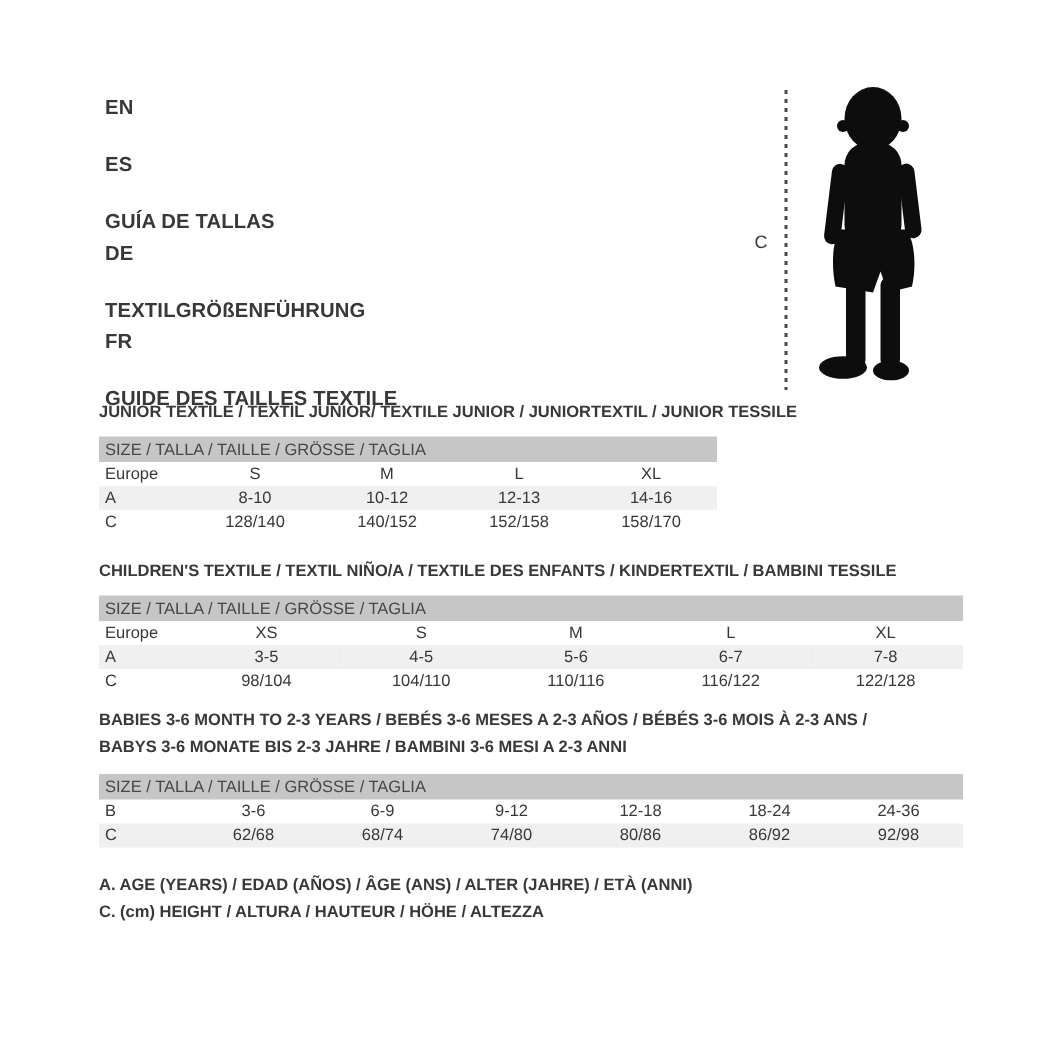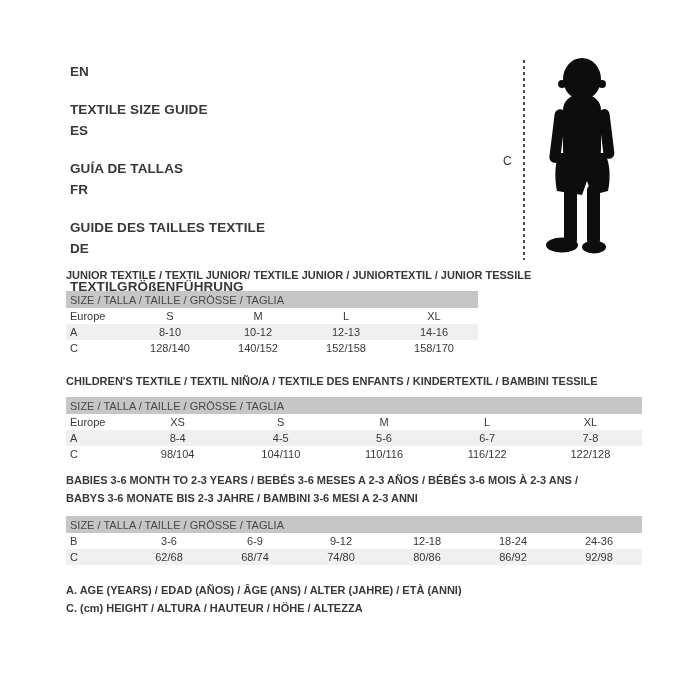--- a/index.html
+++ b/index.html
@@ -42,33 +42,32 @@
   .footnotes{position:absolute;left:66px;top:581px;font-size:11px;font-weight:700;line-height:18px;}
 </style>
 </head>
 <body>
 
 <div class="canvas">
 
   <div class="lang-block">
     <div class="lang-row">
       <span class="lang-code">EN</span>
-      <span class="lang-label">TEXTILE SIZE GUIDE</span>
     </div>
     <div class="lang-row">
       <span class="lang-code">ES</span>
       <span class="lang-label">GUÍA DE TALLAS</span>
     </div>
     <div class="lang-row">
+      <span class="lang-code">DE</span>
+      <span class="lang-label">TEXTILGRÖßENFÜHRUNG</span>
+    </div>
+    <div class="lang-row">
       <span class="lang-code">FR</span>
       <span class="lang-label">GUIDE DES TAILLES TEXTILE</span>
-    </div>
-    <div class="lang-row">
-      <span class="lang-code">DE</span>
-      <span class="lang-label">TEXTILGRÖßENFÜHRUNG</span>
     </div>
   </div>
 
   <span class="fig-label">C</span>
   <div class="fig-line"></div>
   <svg class="silhouette" viewBox="0 0 84 200" aria-hidden="true">
     <ellipse cx="42" cy="22" rx="19" ry="21"></ellipse>
     <circle cx="22" cy="27" r="4"></circle>
     <circle cx="62" cy="27" r="4"></circle>
     <rect x="23" y="38" width="38" height="70" rx="15"></rect>
@@ -132,21 +131,21 @@
       <tr>
         <td class="rowlabel">Europe</td>
         <td>XS</td>
         <td>S</td>
         <td>M</td>
         <td>L</td>
         <td>XL</td>
       </tr>
       <tr>
         <td class="rowlabel">A</td>
-        <td>8-4</td>
+        <td>3-5</td>
         <td>4-5</td>
         <td>5-6</td>
         <td>6-7</td>
         <td>7-8</td>
       </tr>
       <tr>
         <td class="rowlabel">C</td>
         <td>98/104</td>
         <td>104/110</td>
         <td>110/116</td>

